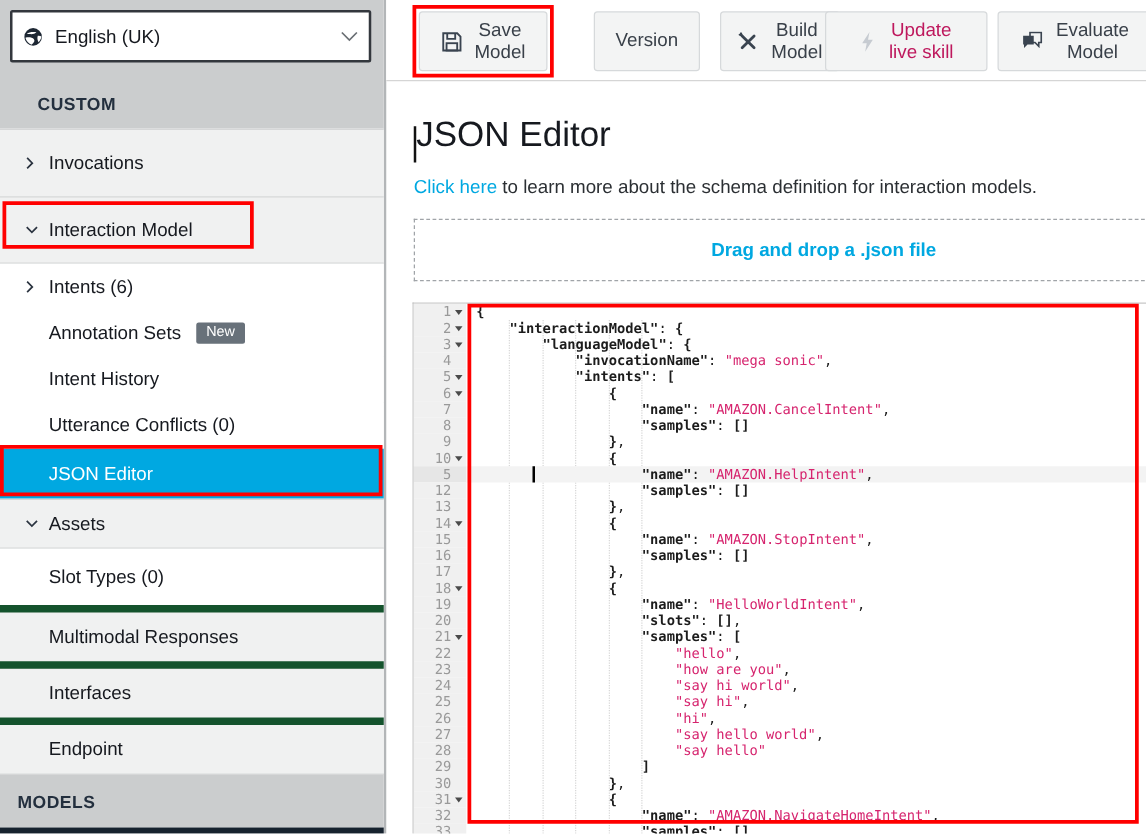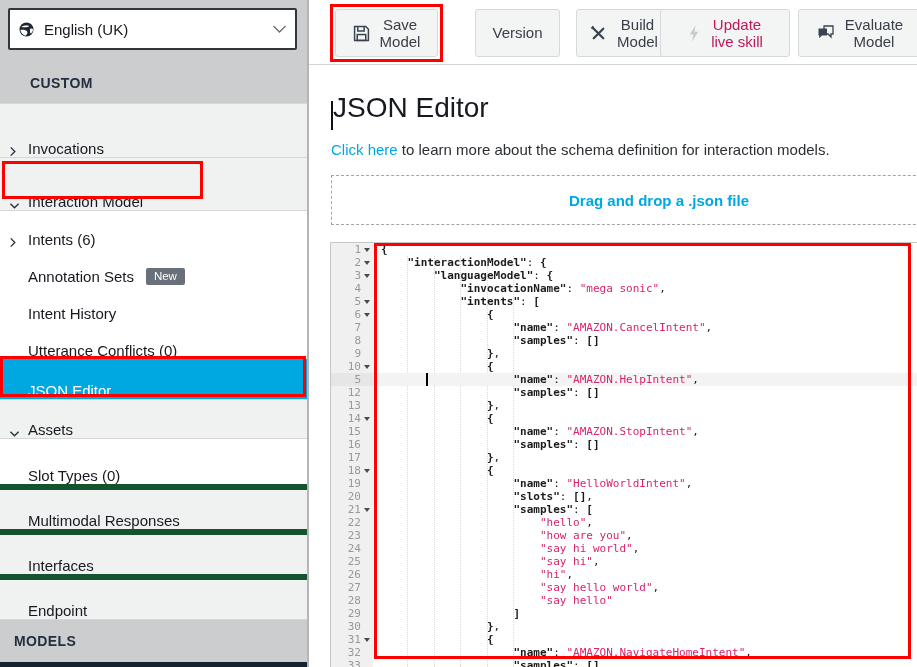--- a/index.html
+++ b/index.html
@@ -13,21 +13,21 @@
   .lang-select { position:absolute; left:8px; top:8px; width:289px; height:42px;
                  background:#fff; border:2px solid #33373d; border-radius:2px;
                  display:flex; align-items:center; padding:0 8px; cursor:pointer; }
   .lang-select .globe { display:flex; margin-right:9px; }
   .lang-label { font-size:15px; color:#16191f; flex:1; }
   .lang-chev { display:flex; }
   .side-header { padding-left:14px; font-size:14px; font-weight:700; color:#232f3e;
                  letter-spacing:.4px; display:flex; align-items:center; }
   .custom-header { position:absolute; left:0; top:62px; height:41px;margin-left:16px; }
   #side-items { position:absolute; left:0; top:103px; width:100%; }
-  .side-row { display:flex; align-items:flex-end; padding-left:9px; cursor:pointer;
+  .side-row { display:flex; align-items:center; padding-left:20px; cursor:pointer;
               font-size:15px; color:#16191f; background:#fff; }
   .side-row .chev { width:19px; display:flex; align-items:center; }
   .side-row .lbl-nochev { margin-left:19px; }
   .side-row.kind-group { height:54px; background:#f0f1f1; border-top:1px solid #d6d7d8; }
   .side-row.kind-group2 { height:40px; background:#f0f1f1; border-top:1px solid #d6d7d8; }
   .side-row.kind-plain { height:45px; background:#f0f1f1; border-top:6px solid #14532d; }
   .side-row.sep-bottom { border-bottom:1px solid #d6d7d8; }
   .side-row.kind-sub { height:37px; }
   .side-row.kind-sub2 { height:45px; }
   .side-row.selected { height:40px; background:var(--accent); color:#fff; }

